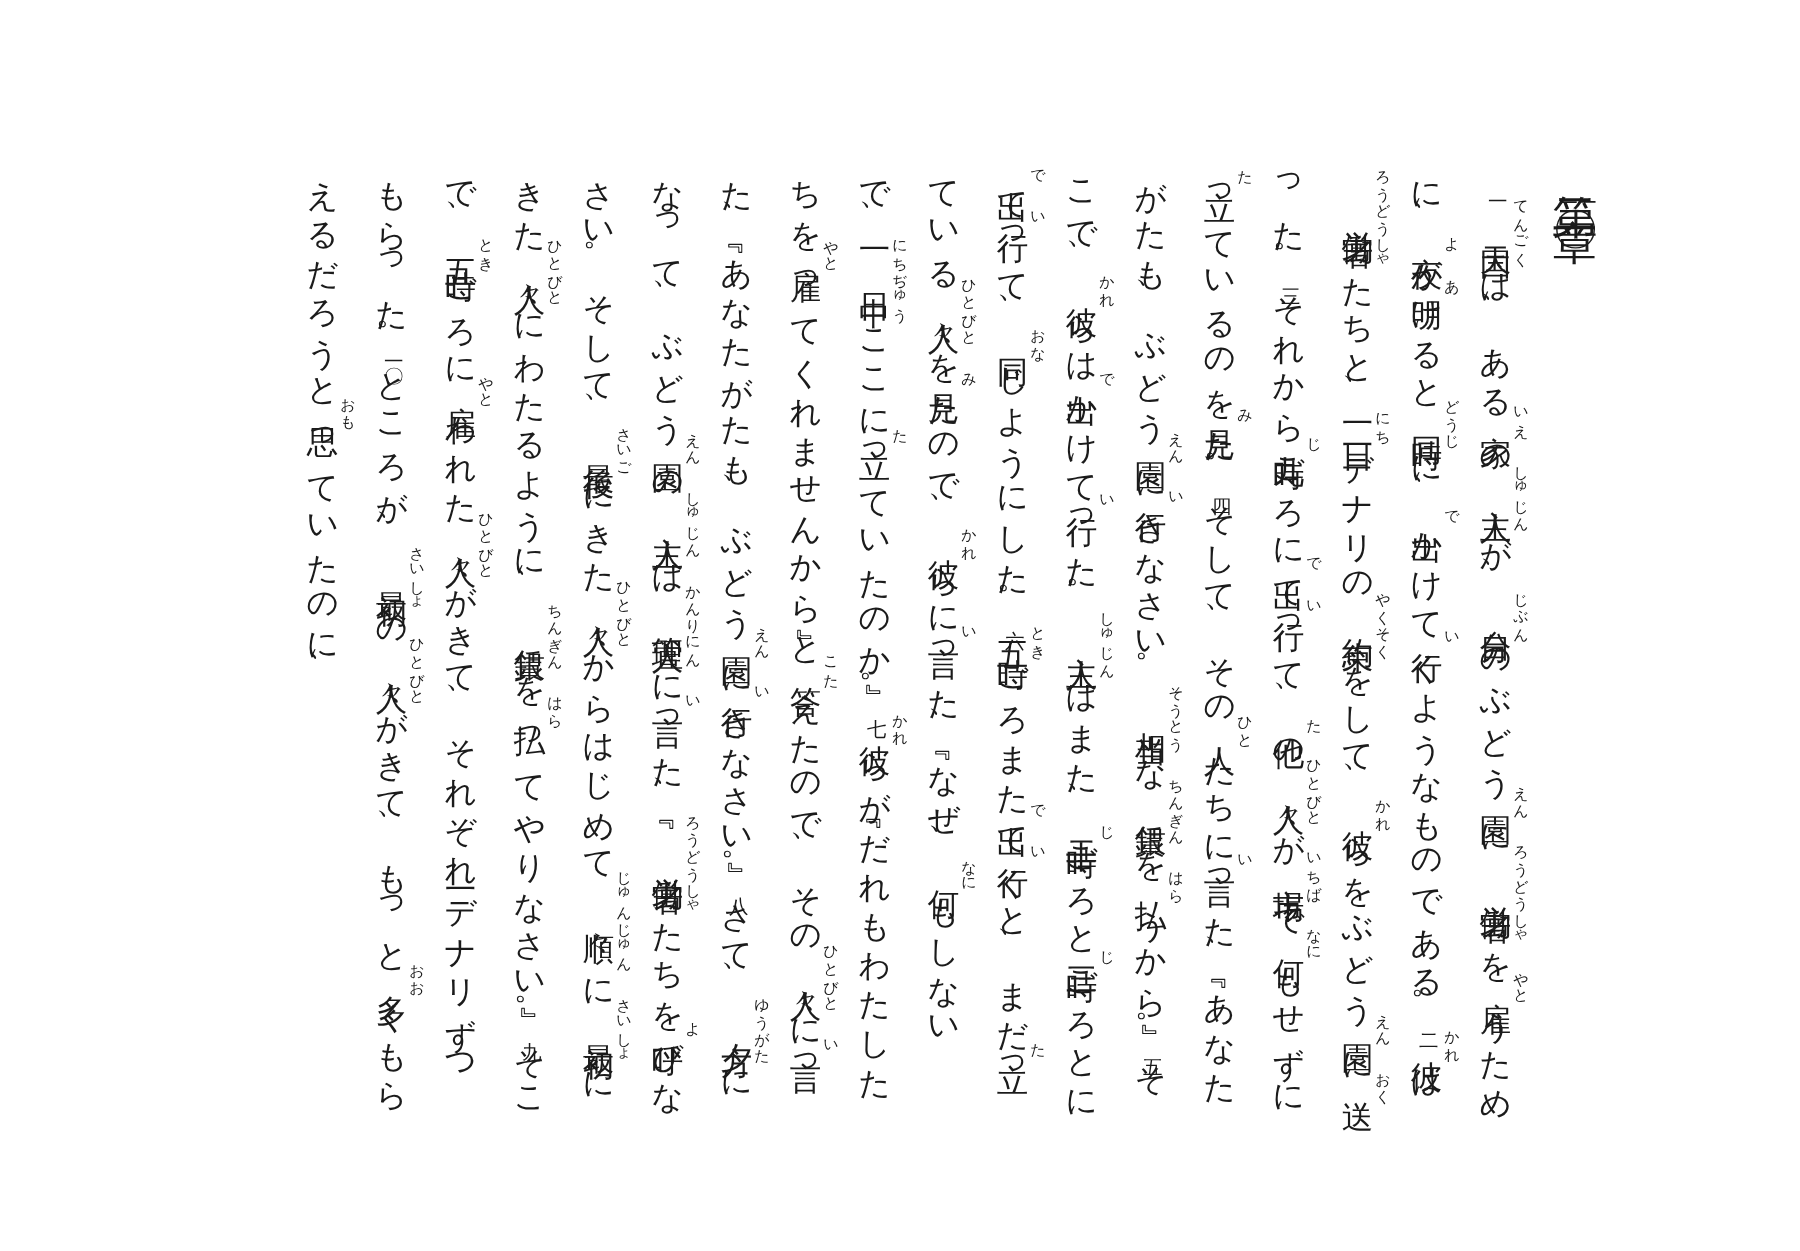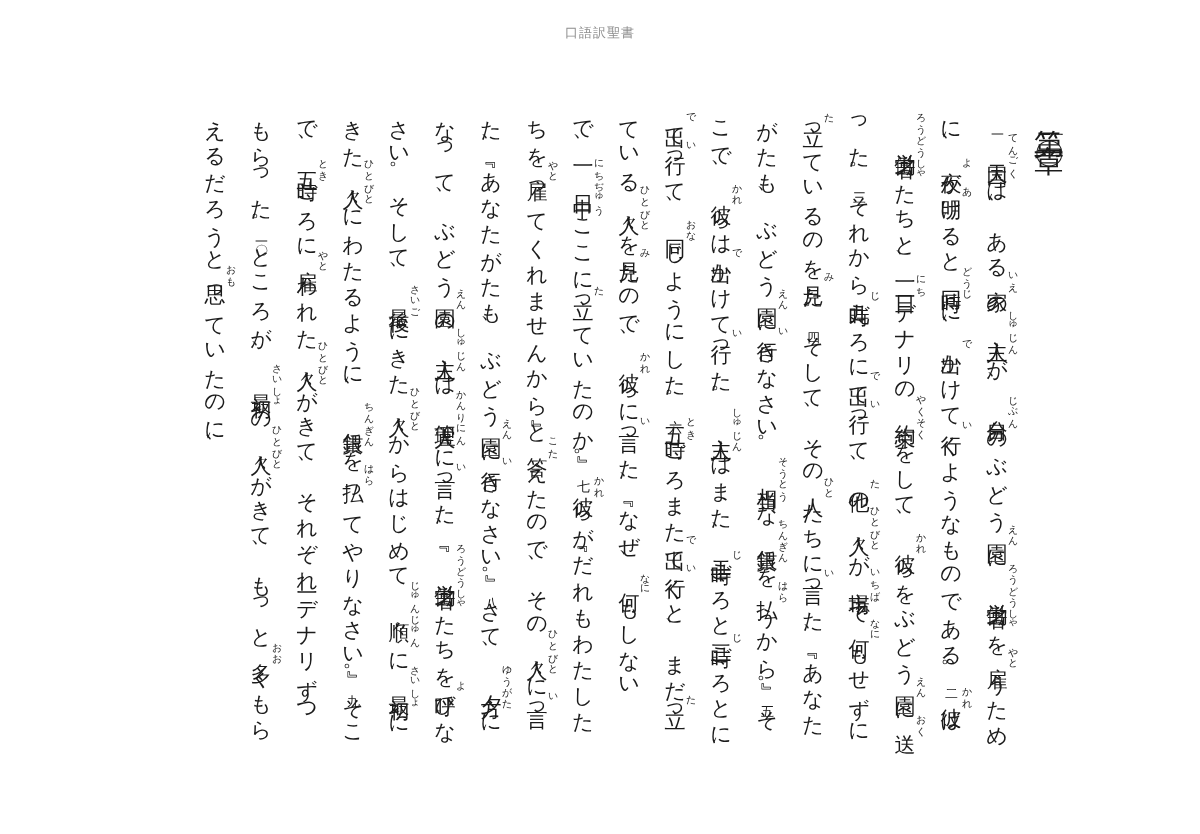--- a/index.html
+++ b/index.html
@@ -64,19 +64,18 @@
     font-size: 13px;
     letter-spacing: 0;
     padding-block-start: 1px;
     padding-block-end: 2px;
   }
 </style>
 </head>
 <body>
 
 <div class="page">
-  <div class="doc-header">口語訳聖書</div>
 
   <div class="scripture">
     <h1 class="chapter-title">第二〇章</h1>
     <p class="passage"><span class="verse-num">一</span><ruby>天国<rt>てんごく</rt></ruby><span>は、ある</span><ruby>家<rt>いえ</rt></ruby><span>の</span><ruby>主人<rt>しゅじん</rt></ruby><span>が、</span><ruby>自分<rt>じぶん</rt></ruby><span>のぶどう</span><ruby>園<rt>えん</rt></ruby><span>に</span><ruby>労働者<rt>ろうどうしゃ</rt></ruby><span>を</span><ruby>雇<rt>やと</rt></ruby><span>うために、</span><ruby>夜<rt>よ</rt></ruby><span>が</span><ruby>明<rt>あ</rt></ruby><span>けると</span><ruby>同時<rt>どうじ</rt></ruby><span>に、</span><ruby>出<rt>で</rt></ruby><span>かけて</span><ruby>行<rt>い</rt></ruby><span>くようなものである。</span><span class="verse-num">二</span><ruby>彼<rt>かれ</rt></ruby><span>は</span><ruby>労働者<rt>ろうどうしゃ</rt></ruby><span>たちと、一</span><ruby>日<rt>にち</rt></ruby><span>一デナリの</span><ruby>約束<rt>やくそく</rt></ruby><span>をして、</span><ruby>彼<rt>かれ</rt></ruby><span>らをぶどう</span><ruby>園<rt>えん</rt></ruby><span>に</span><ruby>送<rt>おく</rt></ruby><span>った。</span><span class="verse-num">三</span><span>それから九</span><ruby>時<rt>じ</rt></ruby><span>ごろに</span><ruby>出<rt>で</rt></ruby><span>て</span><ruby>行<rt>い</rt></ruby><span>って、</span><ruby>他<rt>た</rt></ruby><span>の</span><ruby>人々<rt>ひとびと</rt></ruby><span>が</span><ruby>市場<rt>いちば</rt></ruby><span>で</span><ruby>何<rt>なに</rt></ruby><span>もせずに</span><ruby>立<rt>た</rt></ruby><span>っているのを</span><ruby>見<rt>み</rt></ruby><span>た。</span><span class="verse-num">四</span><span>そして、その</span><ruby>人<rt>ひと</rt></ruby><span>たちに</span><ruby>言<rt>い</rt></ruby><span>った、『あなたがたも、ぶどう</span><ruby>園<rt>えん</rt></ruby><span>に</span><ruby>行<rt>い</rt></ruby><span>きなさい。</span><ruby>相当<rt>そうとう</rt></ruby><span>な</span><ruby>賃銀<rt>ちんぎん</rt></ruby><span>を</span><ruby>払<rt>はら</rt></ruby><span>うから』。</span><span class="verse-num">五</span><span>そこで、</span><ruby>彼<rt>かれ</rt></ruby><span>らは</span><ruby>出<rt>で</rt></ruby><span>かけて</span><ruby>行<rt>い</rt></ruby><span>った。</span><ruby>主人<rt>しゅじん</rt></ruby><span>はまた、十二</span><ruby>時<rt>じ</rt></ruby><span>ごろと三</span><ruby>時<rt>じ</rt></ruby><span>ごろとに</span><ruby>出<rt>で</rt></ruby><span>て</span><ruby>行<rt>い</rt></ruby><span>って、</span><ruby>同<rt>おな</rt></ruby><span>じようにした。</span><span class="verse-num">六</span><span>五</span><ruby>時<rt>とき</rt></ruby><span>ごろまた</span><ruby>出<rt>で</rt></ruby><span>て</span><ruby>行<rt>い</rt></ruby><span>くと、まだ</span><ruby>立<rt>た</rt></ruby><span>っている</span><ruby>人々<rt>ひとびと</rt></ruby><span>を</span><ruby>見<rt>み</rt></ruby><span>たので、</span><ruby>彼<rt>かれ</rt></ruby><span>らに</span><ruby>言<rt>い</rt></ruby><span>った、『なぜ、</span><ruby>何<rt>なに</rt></ruby><span>もしないで、一</span><ruby>日中<rt>にちぢゅう</rt></ruby><span>ここに</span><ruby>立<rt>た</rt></ruby><span>っていたのか』。</span><span class="verse-num">七</span><ruby>彼<rt>かれ</rt></ruby><span>らが『だれもわたしたちを</span><ruby>雇<rt>やと</rt></ruby><span>ってくれませんから』と</span><ruby>答<rt>こた</rt></ruby><span>えたので、その</span><ruby>人々<rt>ひとびと</rt></ruby><span>に</span><ruby>言<rt>い</rt></ruby><span>った、『あなたがたも、ぶどう</span><ruby>園<rt>えん</rt></ruby><span>に</span><ruby>行<rt>い</rt></ruby><span>きなさい』。</span><span class="verse-num">八</span><span>さて、</span><ruby>夕方<rt>ゆうがた</rt></ruby><span>になって、ぶどう</span><ruby>園<rt>えん</rt></ruby><span>の</span><ruby>主人<rt>しゅじん</rt></ruby><span>は</span><ruby>管理人<rt>かんりにん</rt></ruby><span>に</span><ruby>言<rt>い</rt></ruby><span>った、『</span><ruby>労働者<rt>ろうどうしゃ</rt></ruby><span>たちを</span><ruby>呼<rt>よ</rt></ruby><span>びなさい。そして、</span><ruby>最後<rt>さいご</rt></ruby><span>にきた</span><ruby>人々<rt>ひとびと</rt></ruby><span>からはじめて</span><ruby>順々<rt>じゅんじゅん</rt></ruby><span>に</span><ruby>最初<rt>さいしょ</rt></ruby><span>にきた</span><ruby>人々<rt>ひとびと</rt></ruby><span>にわたるように、</span><ruby>賃銀<rt>ちんぎん</rt></ruby><span>を</span><ruby>払<rt>はら</rt></ruby><span>ってやりなさい』。</span><span class="verse-num">九</span><span>そこで、五</span><ruby>時<rt>とき</rt></ruby><span>ごろに</span><ruby>雇<rt>やと</rt></ruby><span>われた</span><ruby>人々<rt>ひとびと</rt></ruby><span>がきて、それぞれ一デナリずつもらった。</span><span class="verse-num">一〇</span><span>ところが、</span><ruby>最初<rt>さいしょ</rt></ruby><span>の</span><ruby>人々<rt>ひとびと</rt></ruby><span>がきて、もっと</span><ruby>多<rt>おお</rt></ruby><span>くもらえるだろうと</span><ruby>思<rt>おも</rt></ruby><span>っていたのに、</span></p>
   </div>
 </div>
 
 </body></html>

